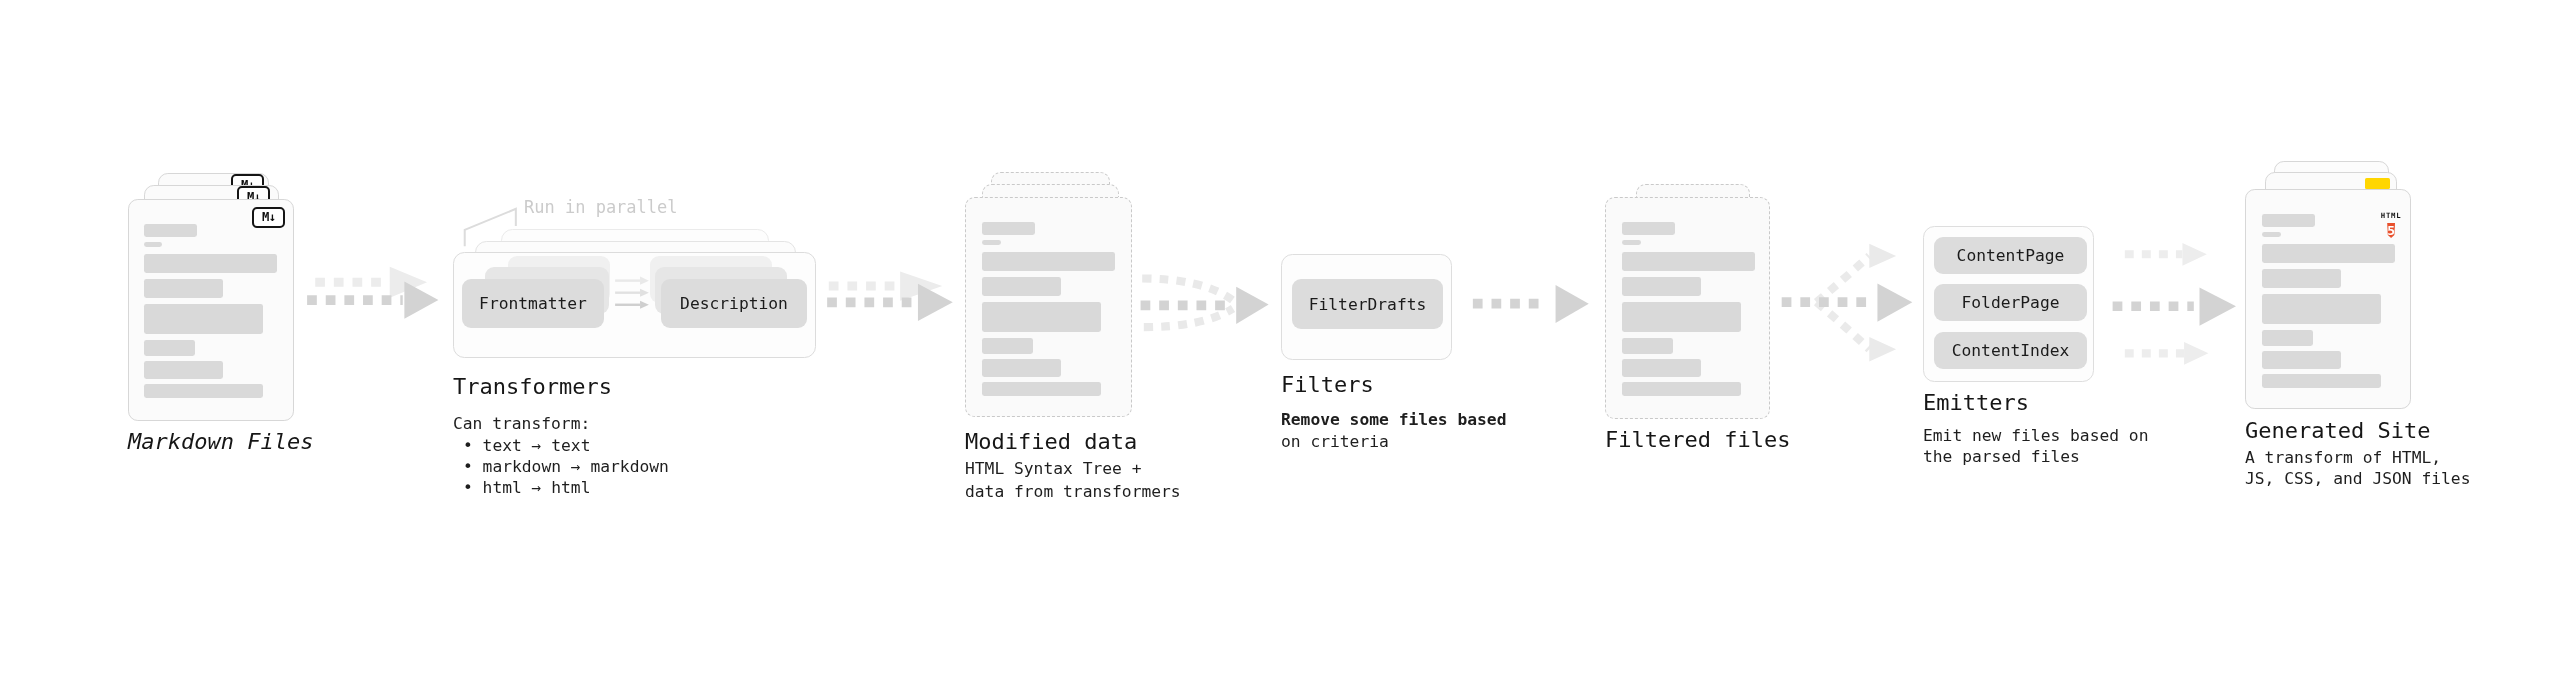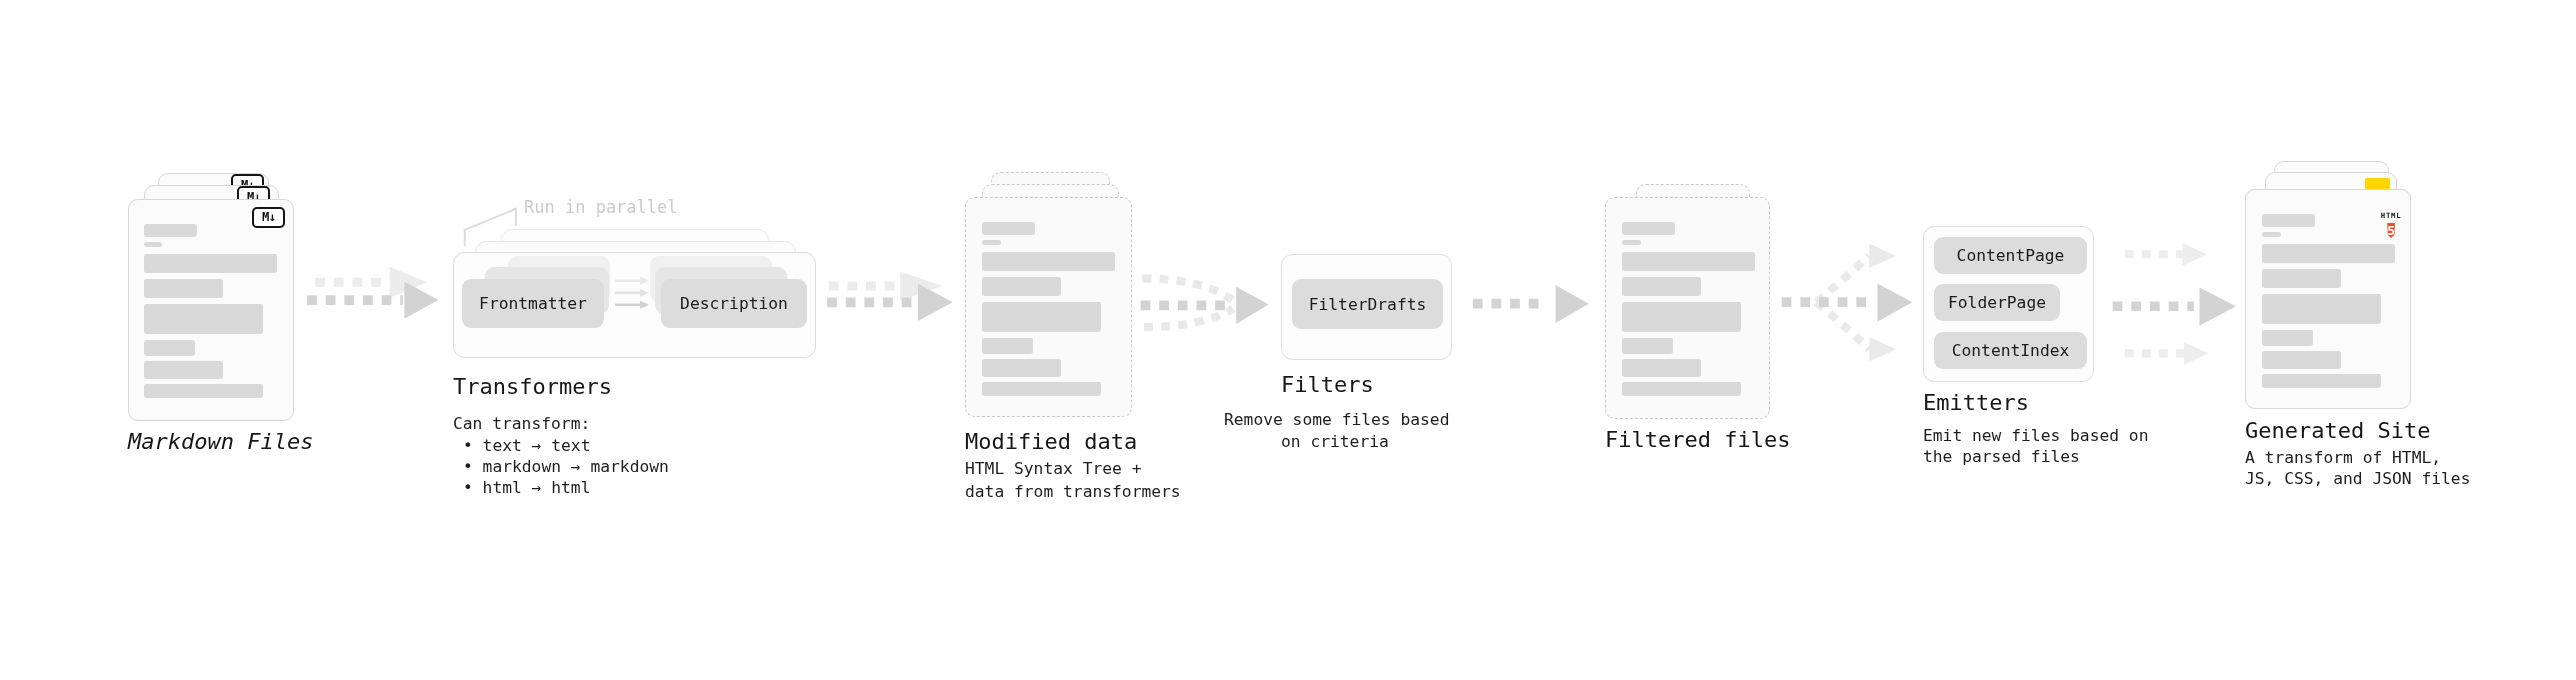--- a/index.html
+++ b/index.html
@@ -150,21 +150,21 @@
 <svg class="arrow" style="left:1134px;top:268px;" width="142" height="77" viewBox="0 0 175 95">
   <path d="M 10 13 Q 85 13 122 40" fill="none" stroke="#e9e9e9" stroke-width="10" stroke-dasharray="11 10"></path>
   <path d="M 12 73 Q 85 73 122 50" fill="none" stroke="#e9e9e9" stroke-width="10" stroke-dasharray="11 10"></path>
   <line x1="8" y1="46" x2="116" y2="46" stroke="#d3d3d3" stroke-width="12" stroke-dasharray="12 11"></line>
   <polygon points="126,23 126,69 166,45" fill="#d3d3d3"></polygon>
 </svg>
 
 <div class="frame" style="left:1281px;top:254px;width:171px;height:106px;"></div>
 <div class="pill" style="left:1292px;top:279px;width:151px;height:50px;">FilterDrafts</div>
 <div class="stage-title" style="left:1281px;top:372px;">Filters</div>
-<div class="body-line" style="left:1224px;top:410px;">Remove some files based</div>
+<div class="body-line" style="left:1281px;top:410px;font-weight:bold;">Remove some files based</div>
 <div class="body-line" style="left:1281px;top:432px;">on criteria</div>
 
 <svg class="arrow" style="left:1463px;top:268px;" width="134" height="77" viewBox="0 0 165 95">
   <line x1="12" y1="44" x2="102" y2="44" stroke="#d3d3d3" stroke-width="12" stroke-dasharray="12 11"></line>
   <polygon points="114,21 114,68 155,44" fill="#d3d3d3"></polygon>
 </svg>
 
 <div class="card dashed" style="left:1636px;top:184px;width:114px;height:222px;"></div>
 <div class="card dashed" style="left:1605px;top:197px;width:165px;height:222px;">
   <div class="bar b1"></div>
@@ -182,21 +182,21 @@
   <path d="M 50 79 Q 90 45 115 22" fill="none" stroke="#eaeaea" stroke-width="10" stroke-dasharray="11 10"></path>
   <polygon points="115,7 115,37 148,22" fill="#eaeaea"></polygon>
   <path d="M 50 79 Q 90 113 115 137" fill="none" stroke="#eaeaea" stroke-width="10" stroke-dasharray="11 10"></path>
   <polygon points="115,122 115,152 148,137" fill="#eaeaea"></polygon>
   <line x1="7" y1="79" x2="118" y2="79" stroke="#d3d3d3" stroke-width="12" stroke-dasharray="12 11"></line>
   <polygon points="125,56 125,103 168,79" fill="#d3d3d3"></polygon>
 </svg>
 
 <div class="frame" style="left:1923px;top:226px;width:171px;height:156px;"></div>
 <div class="pill" style="left:1934px;top:237px;width:153px;height:37px;">ContentPage</div>
-<div class="pill" style="left:1934px;top:284px;width:126px;height:37px;">FolderPage</div>
+<div class="pill" style="left:1934px;top:284px;width:153px;height:37px;">FolderPage</div>
 <div class="pill" style="left:1934px;top:332px;width:153px;height:37px;">ContentIndex</div>
 <div class="stage-title" style="left:1923px;top:390px;">Emitters</div>
 <div class="body-line" style="left:1923px;top:426px;">Emit new files based on</div>
 <div class="body-line" style="left:1923px;top:447px;">the parsed files</div>
 
 <svg class="arrow" style="left:2111px;top:234px;" width="138" height="138" viewBox="0 0 170 170">
   <line x1="17" y1="25" x2="88" y2="25" stroke="#ededed" stroke-width="10" stroke-dasharray="11 10"></line>
   <polygon points="88,11 88,39 118,25" fill="#ededed"></polygon>
   <line x1="2" y1="89" x2="102" y2="89" stroke="#d3d3d3" stroke-width="12" stroke-dasharray="12 11"></line>
   <polygon points="109,66 109,113 154,89" fill="#d3d3d3"></polygon>

